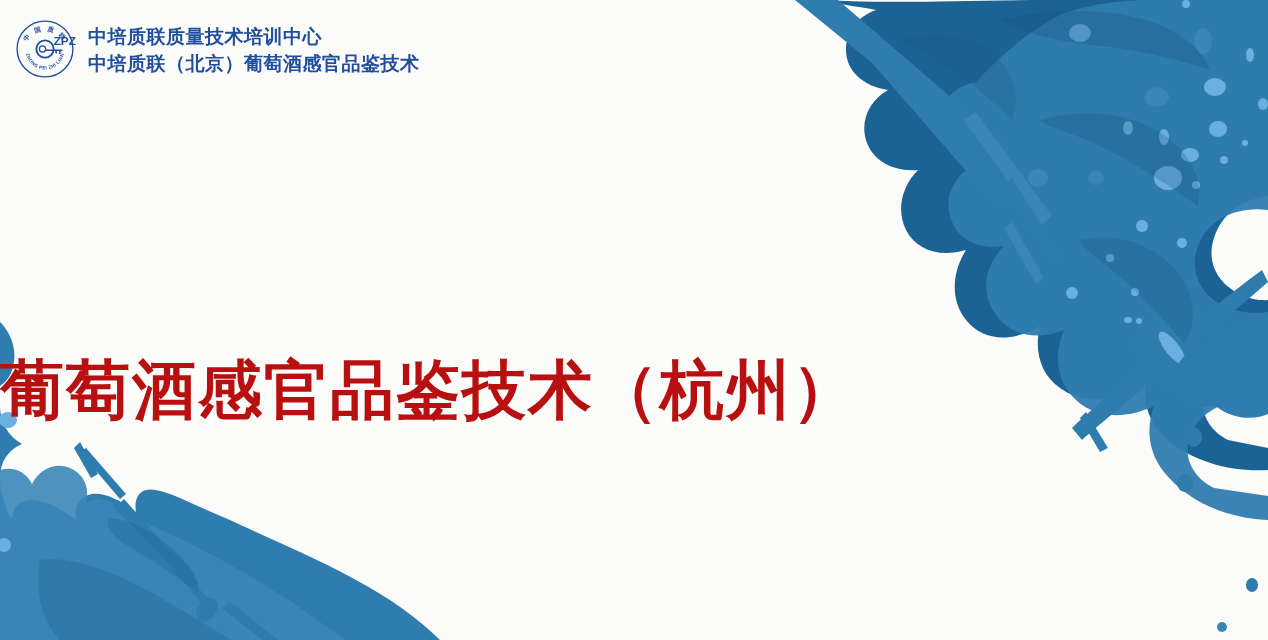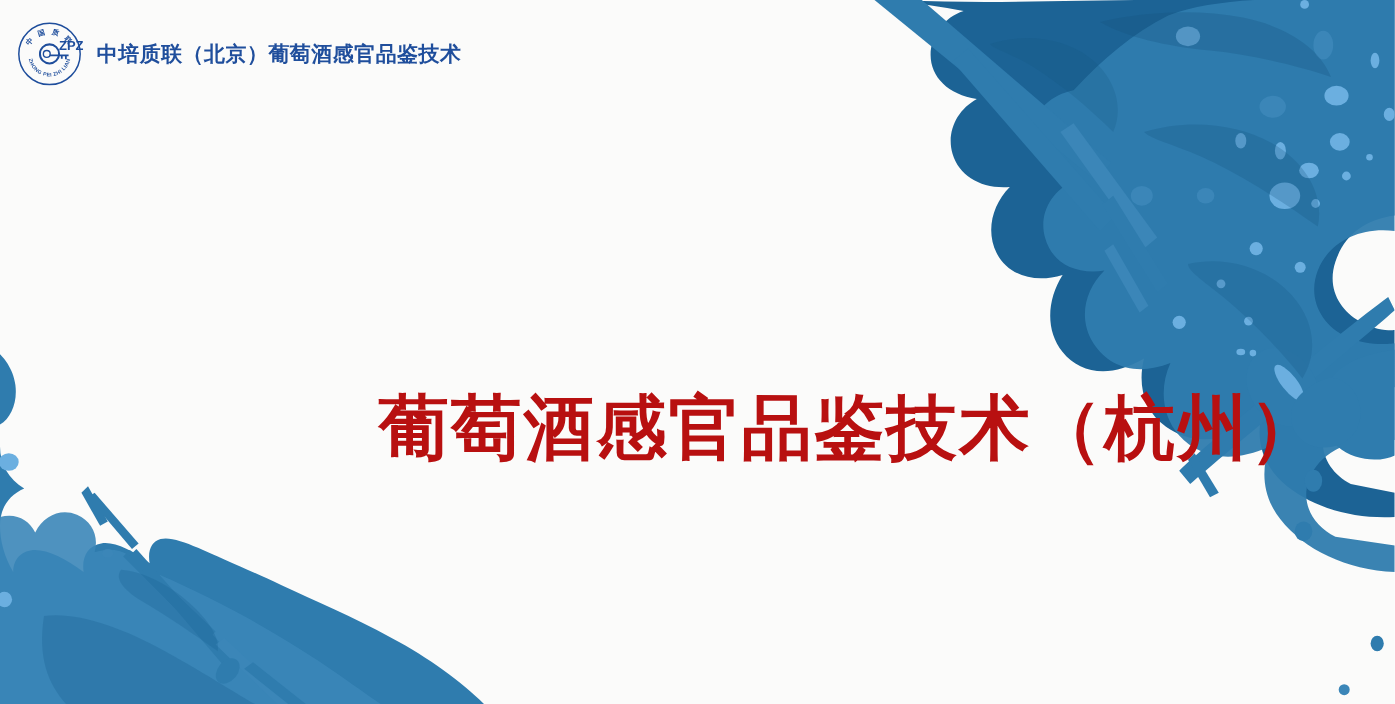--- a/index.html
+++ b/index.html
@@ -51,24 +51,24 @@
     font-weight: bold;
     color: #1f4e9c;
     letter-spacing: 0.5px;
     line-height: 1.25;
     white-space: nowrap;
   }
 
   
   #title-block {
     position: absolute;
-    left: 12px;
+    left: 0;
     top: 356px;
     width: 1190px;
-    text-align: right;
+    text-align: left;
     z-index: 5;
   }
   #slide-title {
     display: inline-block;
     font-family: "DejaVu Serif", "Liberation Serif", serif;
     font-size: 64px;
     font-weight: bold;
     color: #b81010;
     letter-spacing: 2px;
     line-height: 1.05;
@@ -284,20 +284,21 @@
       <text font-family="'Liberation Sans','DejaVu Sans',sans-serif" font-size="10.5" font-weight="bold" fill="#1f4e9c" letter-spacing="3">
         <textPath href="#arcTop" startOffset="50%" text-anchor="middle">中 国 质 联</textPath>
       </text>
 
       <text font-family="'Liberation Sans','DejaVu Sans',sans-serif" font-size="7.5" font-weight="bold" fill="#1f4e9c" letter-spacing="0.6">
         <textPath href="#arcBottom" startOffset="50%" text-anchor="middle">ZHONG PEI ZHI LIAN</textPath>
       </text>
     </svg>
 
     <div id="brand-text">
+      <div class="brand-line">中培质联质量技术培训中心</div>
       <div class="brand-line">中培质联（北京）葡萄酒感官品鉴技术</div>
     </div>
   </div>
 
   <div id="title-block">
     <span id="slide-title">葡萄酒感官品鉴技术（杭州）</span>
   </div>
 
 </div>
 

